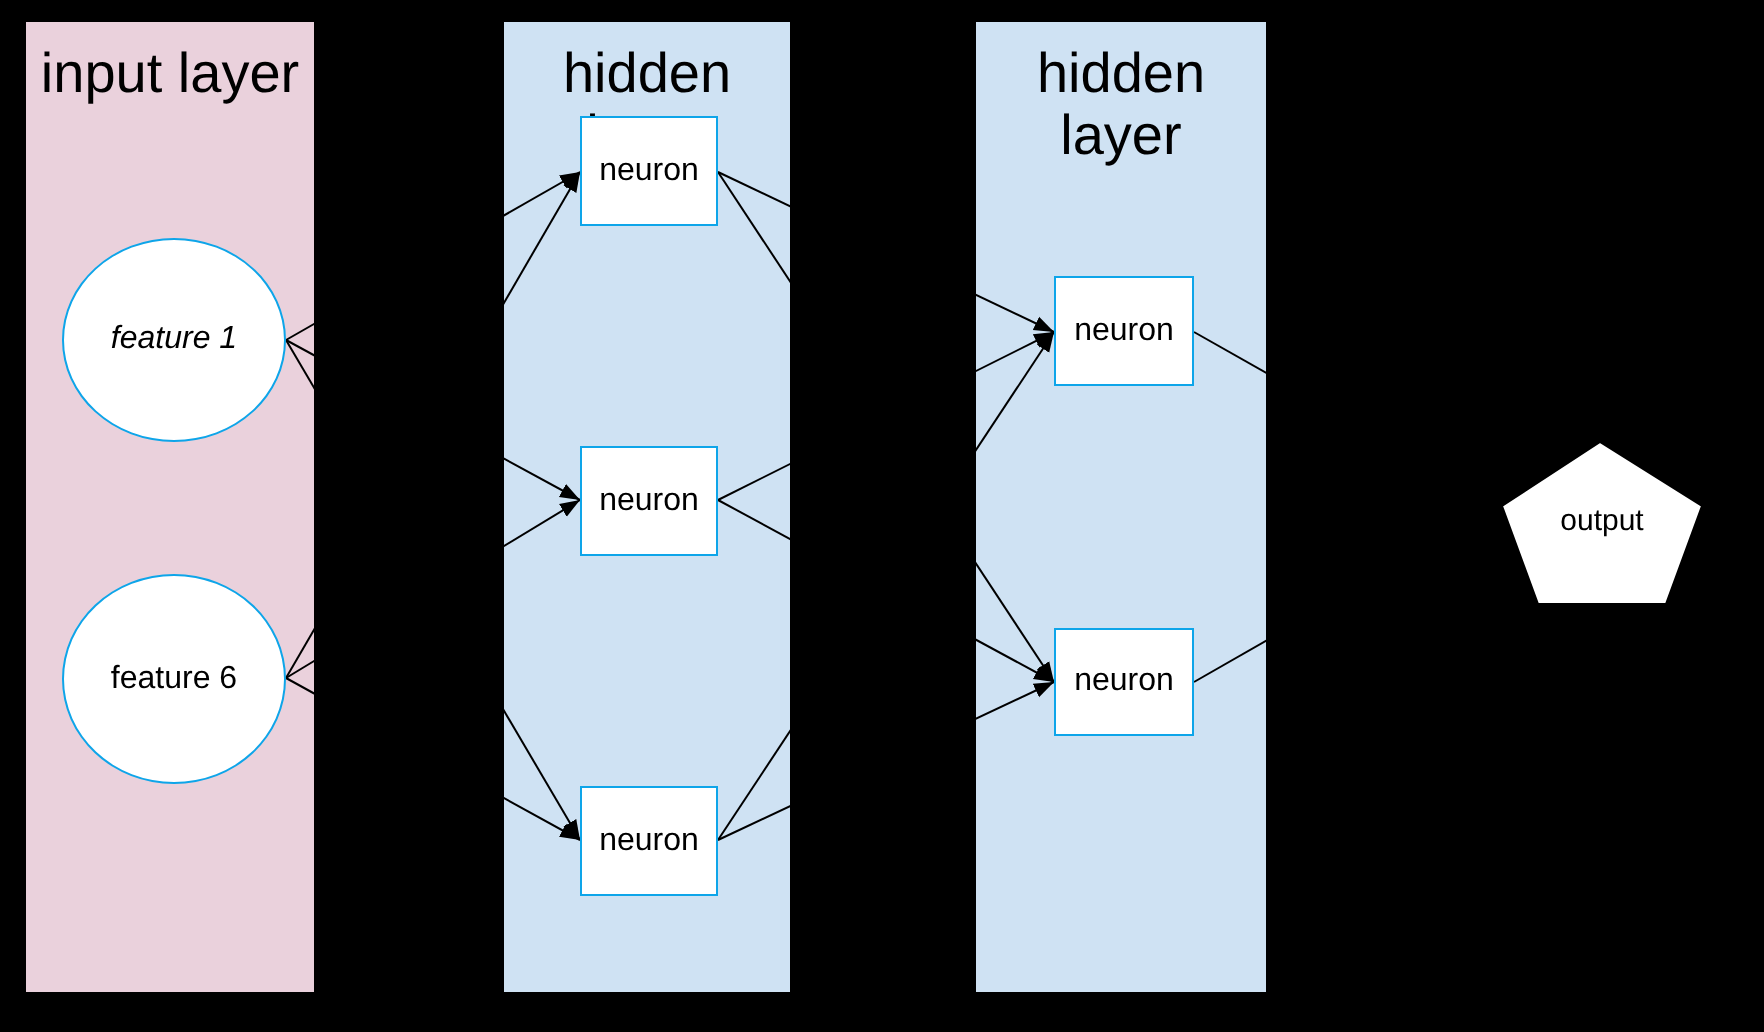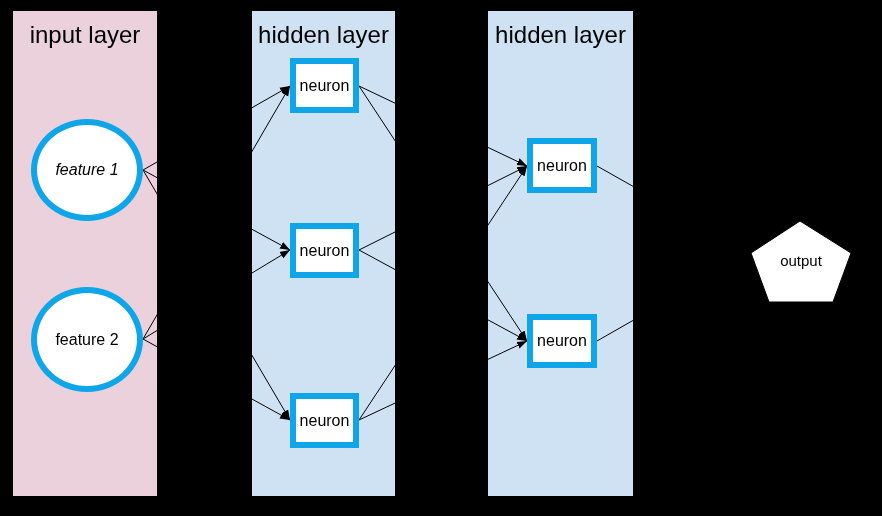--- a/index.html
+++ b/index.html
@@ -5,24 +5,24 @@
   html,body{margin:0;padding:0;background:#000;}
   #canvas{
     position:relative;width:882px;height:516px;overflow:hidden;
     font-family:"Liberation Sans","DejaVu Sans",sans-serif;color:#000;
   }
   .layer-panel{position:absolute;top:11px;height:485px;}
   #layer-input  {left:13px;width:144px;}
   #layer-hidden1{left:252px;width:143px;}
   #layer-hidden2{left:488px;width:145px;}
   #layer-output {left:725px;width:146px;height:486px;}
-  .layer-title{text-align:center;padding-top:11px;font-size:24px;line-height:1.1;}
+  .layer-title{text-align:center;padding-top:11px;font-size:28px;line-height:1.1;}
   #wires{position:absolute;left:0;top:0;z-index:1;}
   .node{
-    position:absolute;border:6px solid #0ea5e9;box-sizing:border-box;
+    position:absolute;border:1px solid #0ea5e9;box-sizing:border-box;
     display:flex;align-items:center;justify-content:center;
     font-size:16px;z-index:2;
   }
   .node.ellipse{border-radius:50%;}
   #node-feature1{left:31px;top:119px;width:112px;height:102px;font-style:italic;}
   #node-feature2{left:31px;top:287px;width:112px;height:105px;}
   #node-h1n1{left:290px;top:58px; width:69px;height:55px;}
   #node-h1n2{left:290px;top:223px;width:69px;height:55px;}
   #node-h1n3{left:290px;top:393px;width:69px;height:55px;}
   #node-h2n1{left:527px;top:138px;width:70px;height:55px;}
@@ -67,21 +67,21 @@
       <line x1="359" y1="420" x2="527" y2="166" stroke="#000000" stroke-width="1" marker-end="url(#arrowhead)"></line>
       <line x1="359" y1="420" x2="527" y2="341" stroke="#000000" stroke-width="1" marker-end="url(#arrowhead)"></line>
       <line x1="597" y1="166" x2="751" y2="253" stroke="#000000" stroke-width="1" marker-end="url(#arrowhead)"></line>
       <line x1="597" y1="341" x2="751" y2="253" stroke="#000000" stroke-width="1" marker-end="url(#arrowhead)"></line>
     </svg>
 
   <div class="node ellipse" id="node-feature1" style="background: rgb(255, 255, 255);">
     <span>feature 1</span>
   </div>
   <div class="node ellipse" id="node-feature2" style="background: rgb(255, 255, 255);">
-    <span>feature 2</span>
+    <span>feature 6</span>
   </div>
 
   <div class="node" id="node-h1n1" style="background: rgb(255, 255, 255);">
     <span>neuron</span>
   </div>
   <div class="node" id="node-h1n2" style="background: rgb(255, 255, 255);">
     <span>neuron</span>
   </div>
   <div class="node" id="node-h1n3" style="background: rgb(255, 255, 255);">
     <span>neuron</span>

